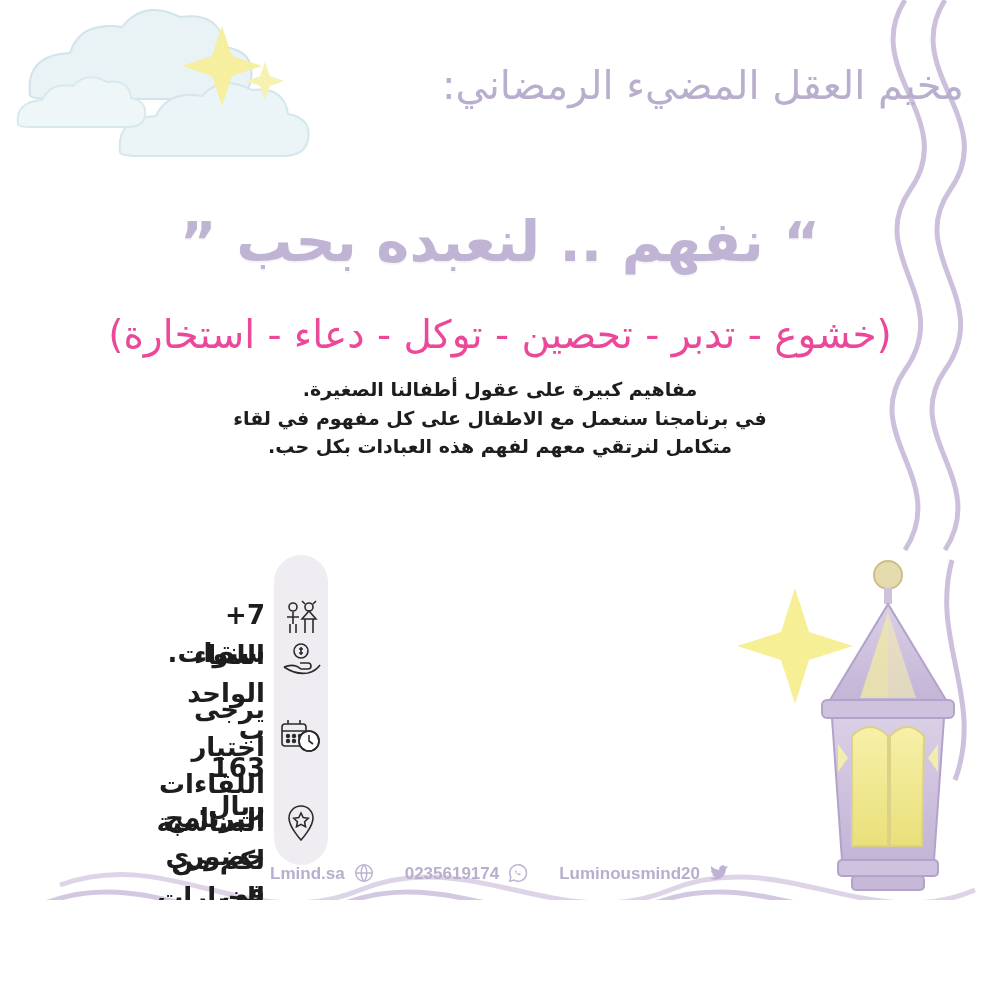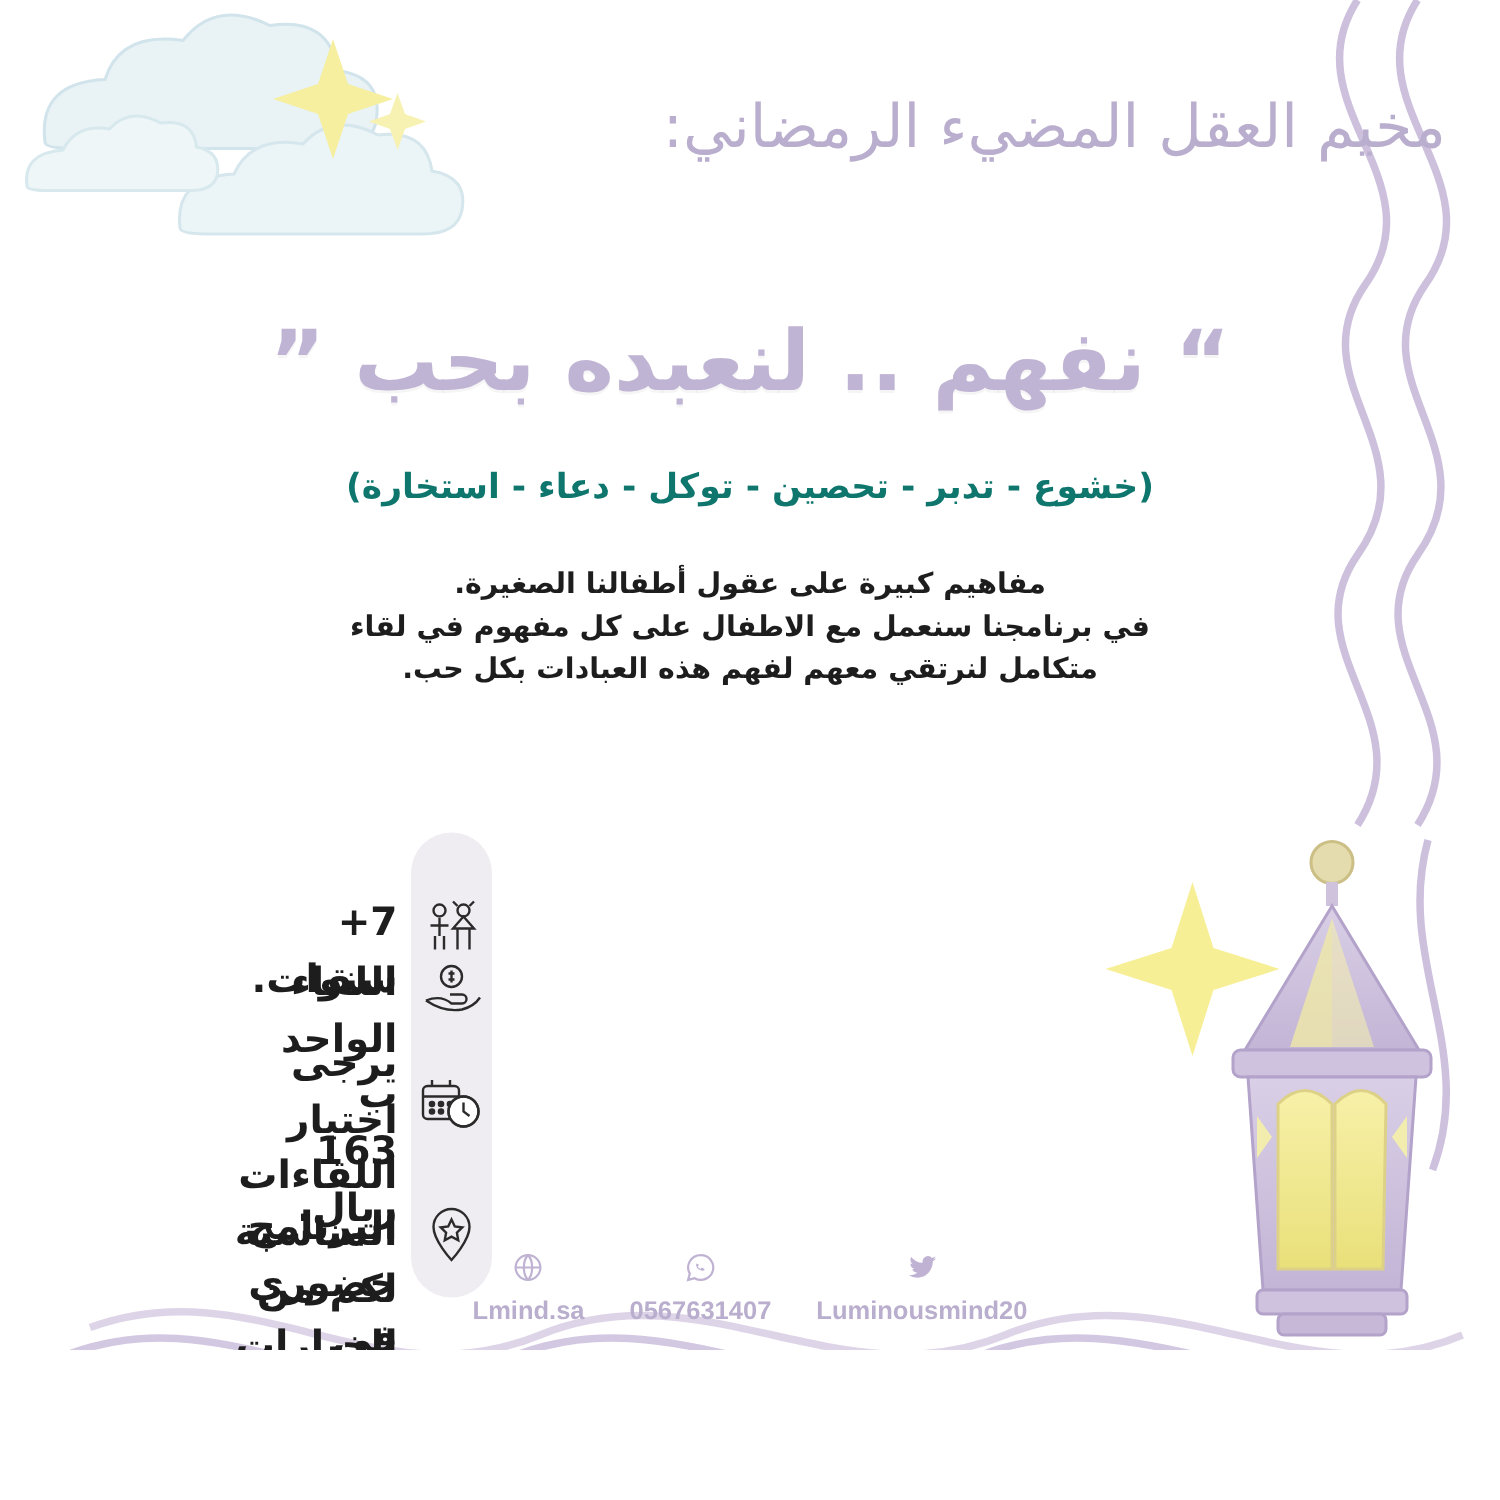--- a/index.html
+++ b/index.html
@@ -37,24 +37,24 @@
     font-size:56px;
     font-weight:bold;
     color:#c0b4d4;
     direction:rtl;
     text-shadow:0 2px 0 rgba(0,0,0,0.04);
     margin-top:24px;
   }
   .subtitle{
     position:absolute;top:312px;left:60px;right:60px;
     text-align:center;
-    font-size:23px;
-    color:#0f766e;
-    direction:rtl;
-    font-weight:700;
+    font-size:39px;
+    color:#ec4899;
+    direction:rtl;
+    font-weight:400;
   }
   .desc{
     position:absolute;top:375px;left:55px;right:55px;
     text-align:center;
     font-size:19px;
     line-height:1.5;
     color:#1d1d1d;
     direction:rtl;
     font-weight:600;
   }
@@ -102,21 +102,21 @@
   .r4 .info-icon,.r4 .info-text{top:245px;}
 
   
   .footer{
     position:absolute;bottom:16px;left:0;right:0;
     display:flex;flex-direction:row-reverse;
     justify-content:center;align-items:center;
     gap:30px;
     direction:rtl;
   }
-  .footer-item{display:flex;flex-direction:column;align-items:center;gap:8px;}
+  .footer-item{display:flex;flex-direction:row;align-items:flex-end;gap:8px;}
   .footer-label{
     font-size:17px;color:#b9aecd;font-weight:600;
     font-family:"Liberation Sans",sans-serif;
     direction:ltr;
   }
   .fi-icon{width:22px;height:22px;display:block;}
 </style>
 </head>
 <body>
 
@@ -260,21 +260,21 @@
         <path d="M3 12 h18 M12 3 c4 4 4 14 0 18 M12 3 c-4 4 -4 14 0 18"></path>
       </svg>
       <span class="footer-label">Lmind.sa</span>
     </div>
 
     <div class="footer-item">
       <svg class="fi-icon" viewBox="0 0 24 24" fill="none" stroke="#bfb2d3" stroke-width="1.6">
         <path d="M12 3 a9 9 0 0 0 -7.8 13.4 L3 21 l4.8 -1.2 A9 9 0 1 0 12 3 z"></path>
         <path d="M9 9 q-1 3 3 5 q3 1 3 -1 l-2 -1 l-1 1 q-2 -1 -2 -2 l1 -1 z" fill="#bfb2d3" stroke="none"></path>
       </svg>
-      <span class="footer-label">0567631407</span>
+      <span class="footer-label">0235619174</span>
     </div>
 
     <div class="footer-item">
       <svg class="fi-icon" viewBox="0 0 24 24" fill="#bfb2d3">
         <path d="M22 5.5 a8 8 0 0 1 -2.3 0.7 a4 4 0 0 0 1.8 -2.2 a8 8 0 0 1 -2.6 1 a4 4 0 0 0 -6.8 3.6 A11.3 11.3 0 0 1 3.8 4.3 a4 4 0 0 0 1.2 5.3 a4 4 0 0 1 -1.8 -0.5 a4 4 0 0 0 3.2 3.9 a4 4 0 0 1 -1.8 0.1 a4 4 0 0 0 3.7 2.8 A8 8 0 0 1 2 17.6 a11.3 11.3 0 0 0 6.1 1.8 c7.3 0 11.4 -6.2 11.4 -11.5 v-0.5 A8 8 0 0 0 22 5.5 z"></path>
       </svg>
       <span class="footer-label">Luminousmind20</span>
     </div>
 
   </div>

